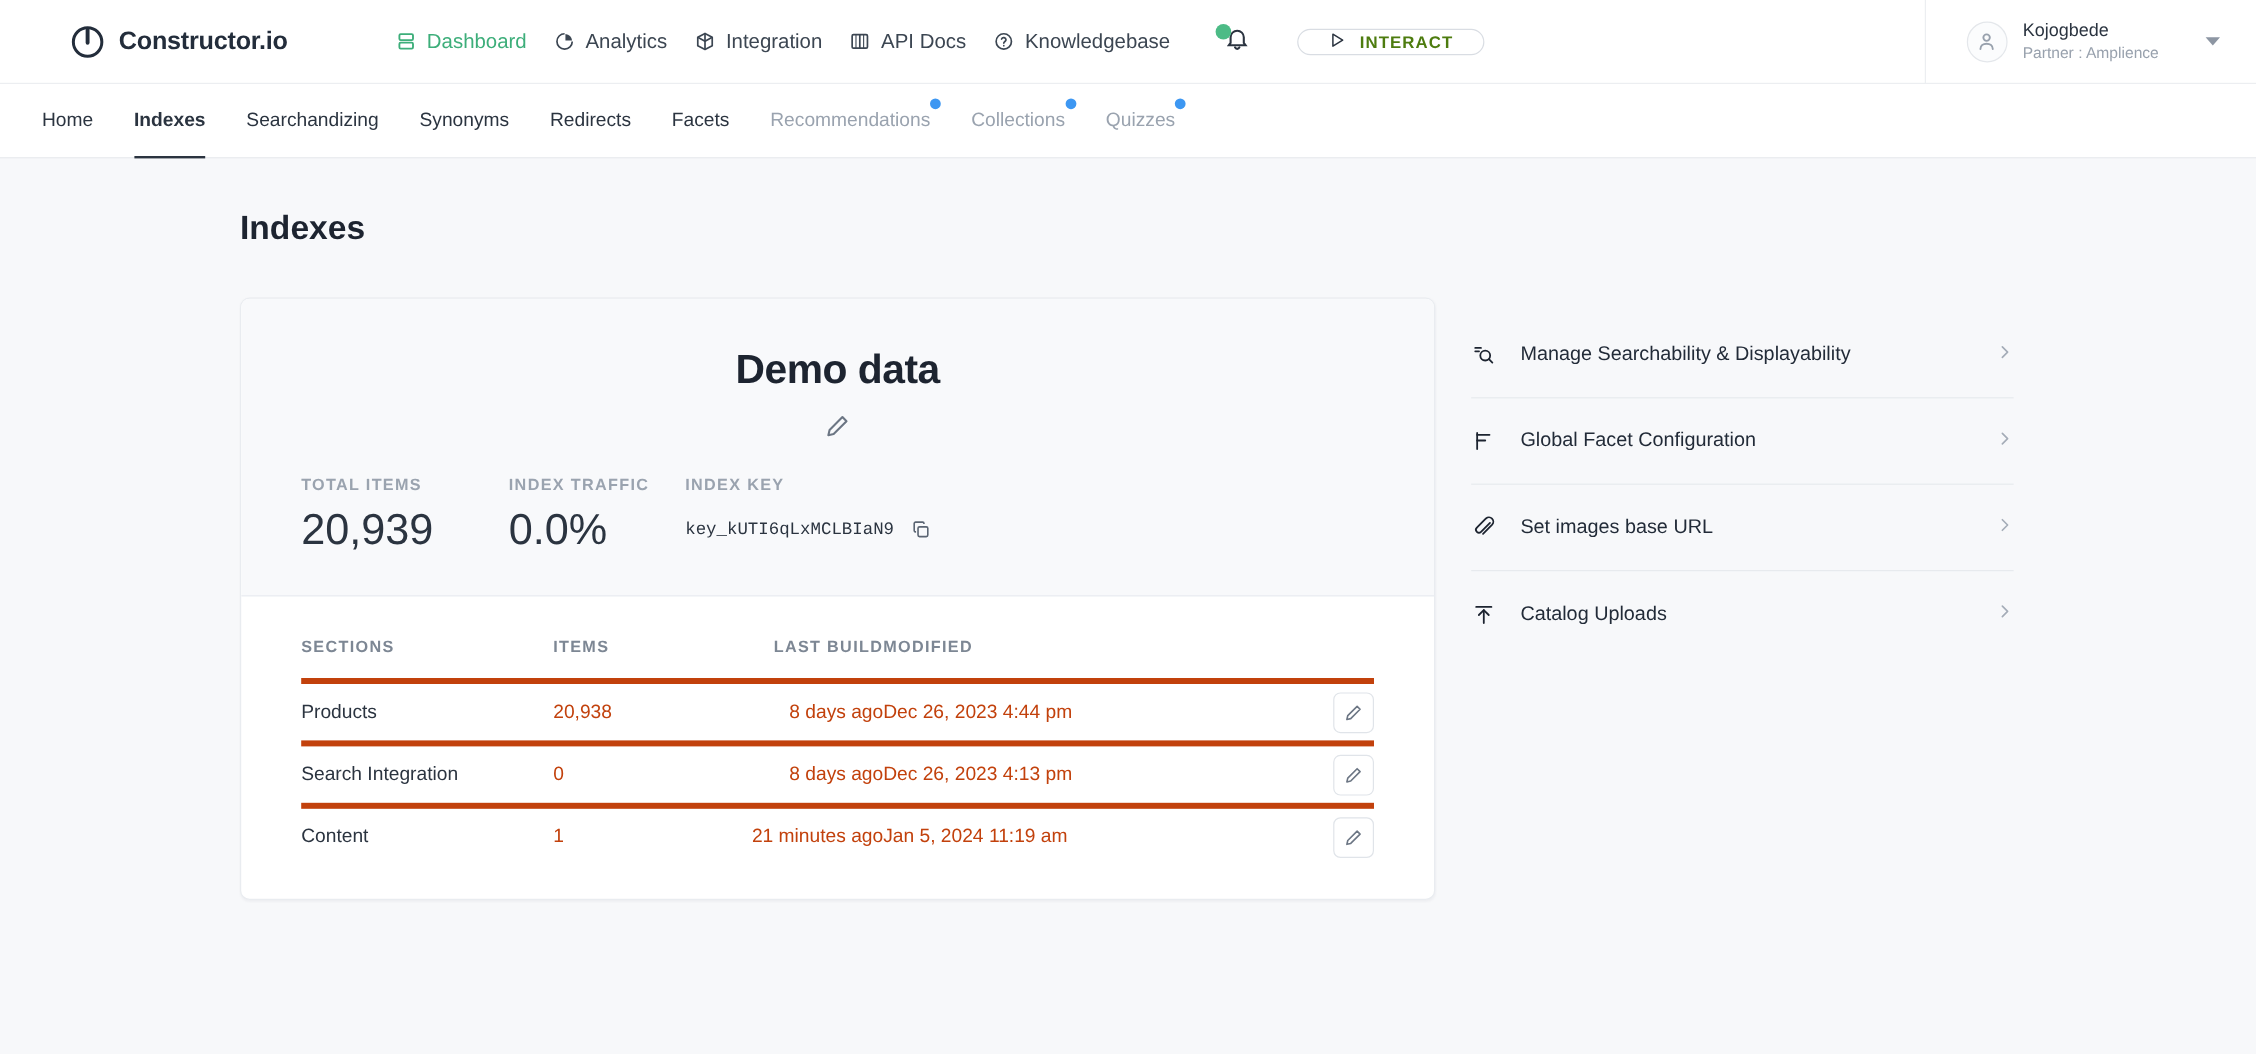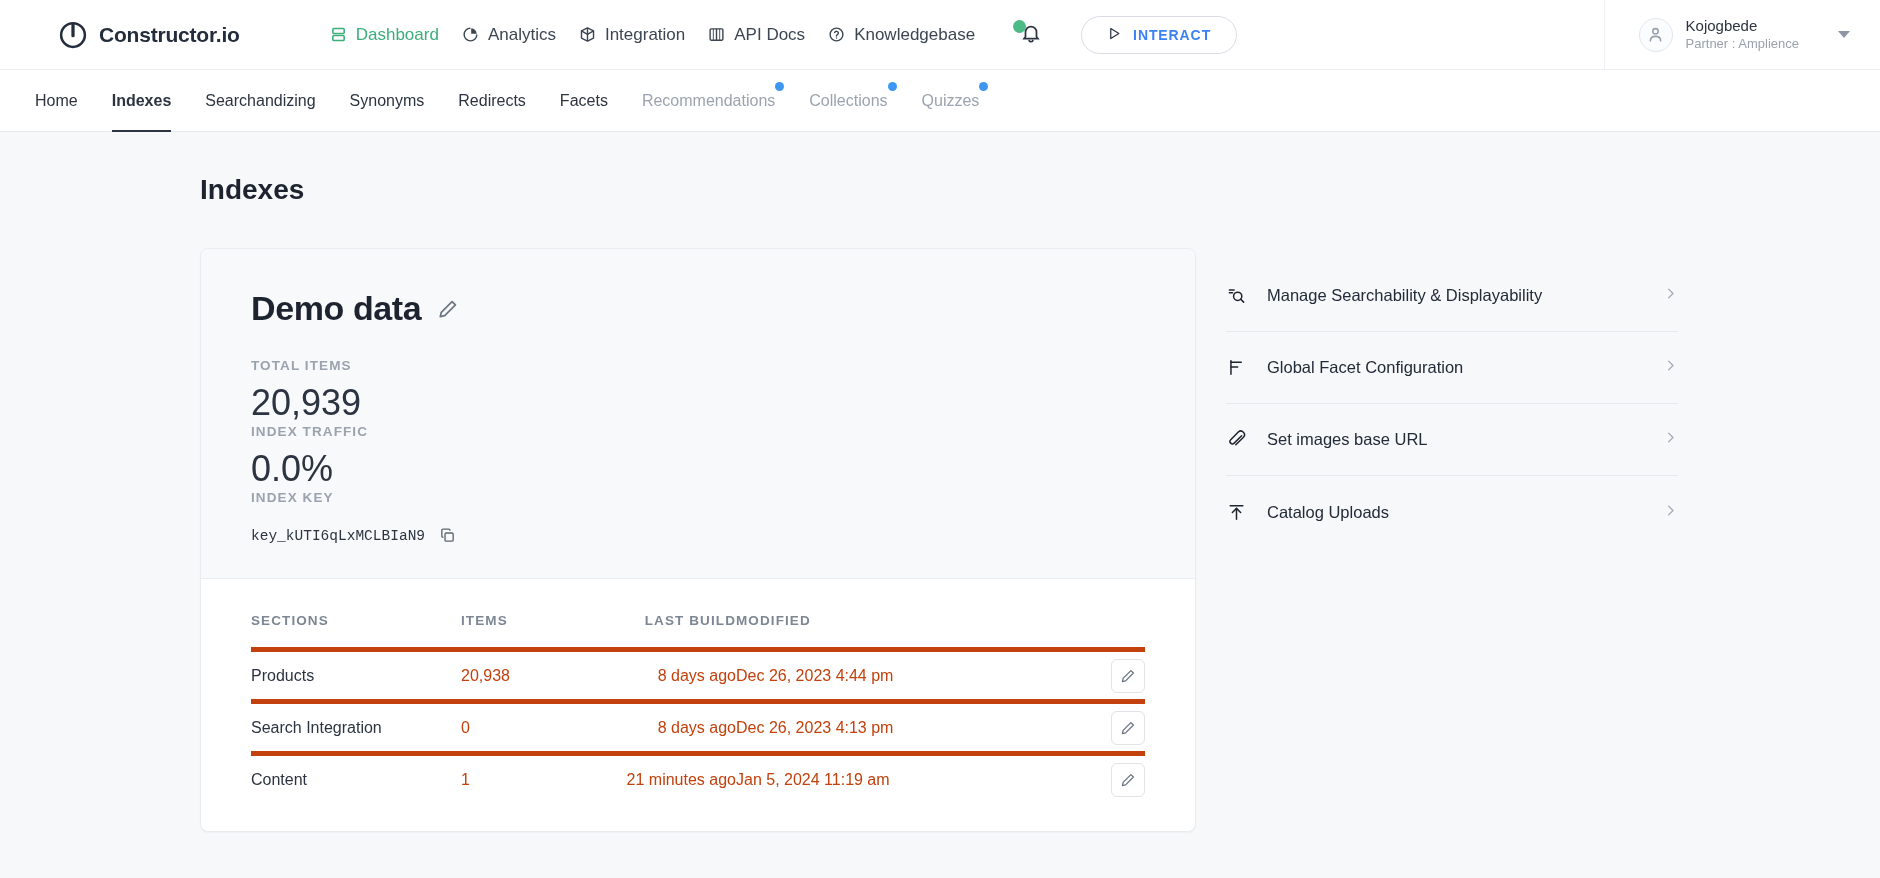--- a/index.html
+++ b/index.html
@@ -52,27 +52,27 @@
     cursor: pointer;
   }
   .bell-dot {
     position: absolute; left: -4px; top: -1px;
     width: 13px; height: 13px; border-radius: 50%;
     background: #4cbb86;
   }
 
   .interact-btn {
     margin-left: 36px;
-    height: 38px;
+    height: 22px;
     border: 1px solid #d9dde3;
     border-radius: 19px;
     display: flex; align-items: center; gap: 11px;
     padding: 0 25px;
     font-size: 14px; letter-spacing: 0.9px; font-weight: bold;
-    color: #3b82f6; background:#fff; cursor: pointer;
+    color: #4d7c0f; background:#fff; cursor: pointer;
   }
 
   .profile {
     margin-left: auto;
     margin-right: 30px;
     display: flex; align-items: center; gap: 13px;
     padding-left: 34px;
     border-left: 1px solid #eceef1;
     height: 70px;
     cursor: pointer;
@@ -138,25 +138,25 @@
     border: 1px solid #e9ecf0;
     border-radius: 8px;
     box-shadow: 0 1px 2px rgba(25,35,55,.04);
     overflow: hidden;
   }
   .card-top {
     background: #f8f9fb;
     padding: 40px 50px 34px 50px;
     border-bottom: 1px solid #e9ecf0;
   }
-  .card-title-row { display: flex; align-items: center; gap: 16px; }
+  .card-title-row { display: flex; align-items: center; gap: 16px; flex-direction: column; }
   .card-title { font-size: 34px; font-weight: bold; color: #1d2430; letter-spacing: -.4px;}
   .pencil-btn { cursor: pointer; display:flex; align-items:center; }
 
-  .stats { display: flex; margin-top: 30px; flex-direction: column; }
+  .stats { display: flex; margin-top: 30px; }
   .stat { }
   .stat-label {
     font-size: 13.5px; letter-spacing: 1.1px; font-weight: bold;
     color: #9aa3af; text-transform: uppercase;
   }
   .stat-value { font-size: 36px; color: #2b3440; margin-top: 9px; font-weight: 300;}
   .stat-key {
     font-family: "Liberation Mono", monospace;
     font-size: 14.5px; color: #2b3440; margin-top: 22px;
     display: flex; align-items: center; gap: 14px;

